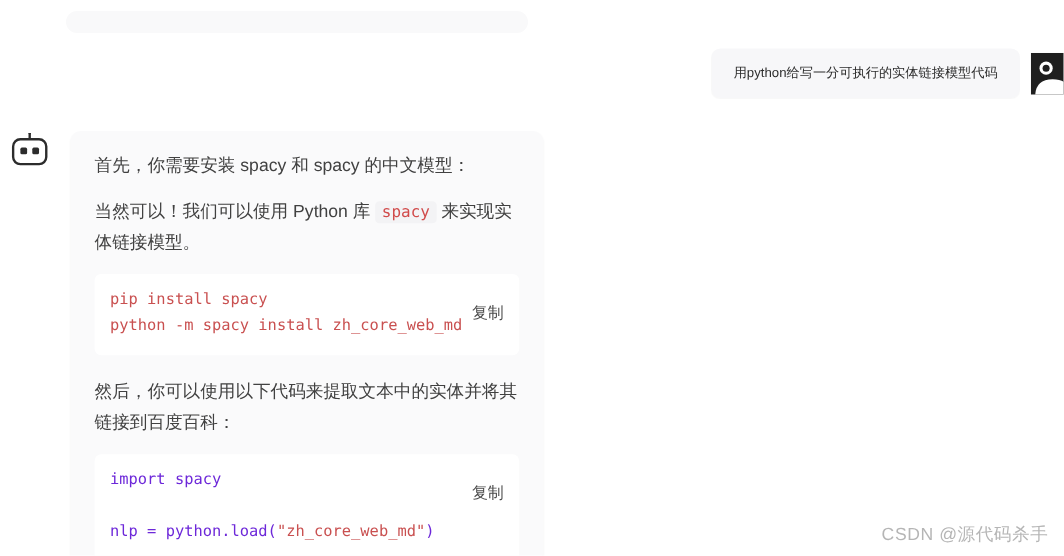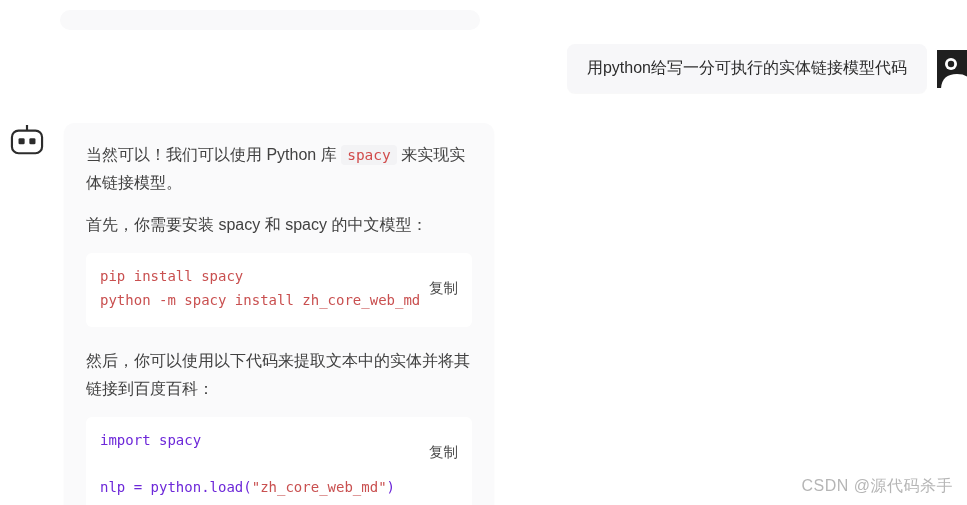--- a/index.html
+++ b/index.html
@@ -28,21 +28,21 @@
       justify-content: flex-end;
       align-items: center;
       gap: 10px;
       padding-right: 0;
       margin-bottom: 30px;
     }
     .user-bubble {
       background: #f7f7f9;
       border-radius: 8px;
       padding: 14px 20px;
-      font-size: 16px;
+      font-size: 12px;
       color: #2c2c2c;
       box-shadow: 0 1px 1px rgba(0,0,0,0.03);
     }
     .user-avatar {
       width: 30px;
       height: 38px;
       flex-shrink: 0;
       overflow: hidden;
     }
     .bot-row {
@@ -140,24 +140,24 @@
     <div class="bot-avatar">
       <svg viewBox="0 0 40 34" width="38" height="32">
         <line x1="20" y1="0" x2="20" y2="6" stroke="#2c2c2c" stroke-width="2.3"></line>
         <circle cx="20" cy="0" r="1.2" fill="#2c2c2c"></circle>
         <rect x="4" y="6" width="32" height="24" rx="7" ry="7" fill="none" stroke="#2c2c2c" stroke-width="2.3"></rect>
         <rect x="11" y="14" width="6.5" height="6.5" rx="1.5" fill="#2c2c2c"></rect>
         <rect x="22.5" y="14" width="6.5" height="6.5" rx="1.5" fill="#2c2c2c"></rect>
       </svg>
     </div>
     <div class="bot-bubble">
+      <p>首先，你需要安装 spacy 和 spacy 的中文模型：</p>
       <p>
         <span>当然可以！我们可以使用 Python 库 </span><code class="inline-code">spacy</code><span> 来实现实体链接模型。</span>
       </p>
-      <p>首先，你需要安装 spacy 和 spacy 的中文模型：</p>
 
       <div class="code-block">
         <button class="copy-btn">复制</button>
         <pre>pip install spacy
 python -m spacy install zh_core_web_md</pre>
       </div>
 
       <p>然后，你可以使用以下代码来提取文本中的实体并将其链接到百度百科：</p>
 
       <div class="code-block">

